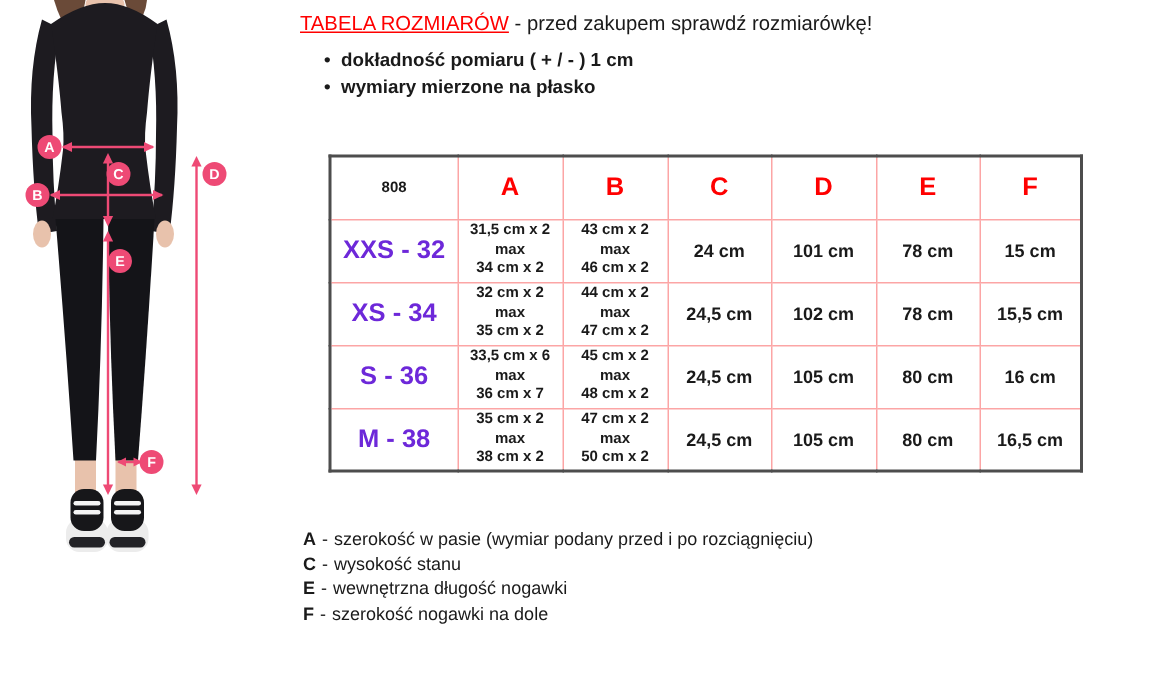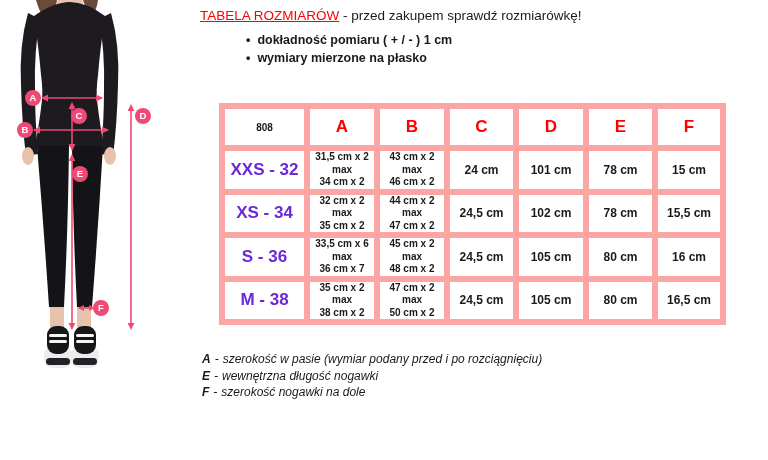--- a/index.html
+++ b/index.html
@@ -32,34 +32,33 @@
   .header-line .hl {
     color: #ff0000;
     text-decoration: underline;
   }
   .bullets {
     position: absolute;
     left: 216px; top: 31px;
     font-size: 12.5px;
     font-weight: bold;
     color: #1a1a1a;
-    margin-left: 30px;
   }
   .bullets .b-item { line-height: 18px; white-space: nowrap; }
   .bullets .dot { margin-right: 7px; }
 
   
   .size-table {
     position: absolute;
     left: 219px; top: 103px;
     border-collapse: collapse;
     table-layout: fixed;
   }
   .size-table td {
-    border: 6px solid #fca5a5;
+    border: 1px solid #fca5a5;
     text-align: center;
     vertical-align: middle;
     height: 42px;
     padding: 0;
     color: #1a1a1a;
   }
   .size-table { border: 2px solid #4d4d4d; }
   .col-size { width: 85px; }
   .col-a { width: 70px; }
   .col-b { width: 70px; }
@@ -72,21 +71,20 @@
   td.size-cell { font-size: 17px; font-weight: bold; color: #6d28d9; }
   td.multi-cell { font-size: 10px; font-weight: bold; line-height: 12.5px; }
   td.value-cell { font-size: 12px; font-weight: bold; }
 
   
   .legend {
     position: absolute;
     left: 202px; top: 351px;
     font-size: 12px;
     color: #1a1a1a;
-    font-style: italic;
   }
   .legend .legend-row { line-height: 16.5px; white-space: nowrap; }
   .legend .lg-letter { font-weight: bold; }
   .legend .lg-sep { padding: 0 4px; }
 </style>
 </head>
 <body>
 
 <div class="stage">
 
@@ -281,17 +279,18 @@
         <td class="value-cell">24,5 cm</td>
         <td class="value-cell">105 cm</td>
         <td class="value-cell">80 cm</td>
         <td class="value-cell">16,5 cm</td>
       </tr>
     </tbody>
   </table>
 
   <div class="legend">
     <div class="legend-row"><span class="lg-letter">A</span><span class="lg-sep">-</span><span>szerokość w pasie (wymiar podany przed i po rozciągnięciu)</span></div>
+    <div class="legend-row"><span class="lg-letter">C</span><span class="lg-sep">-</span><span>wysokość stanu</span></div>
     <div class="legend-row"><span class="lg-letter">E</span><span class="lg-sep">-</span><span>wewnętrzna długość nogawki</span></div>
     <div class="legend-row"><span class="lg-letter">F</span><span class="lg-sep">-</span><span>szerokość nogawki na dole</span></div>
   </div>
 
 </div>
 
 </body></html>

